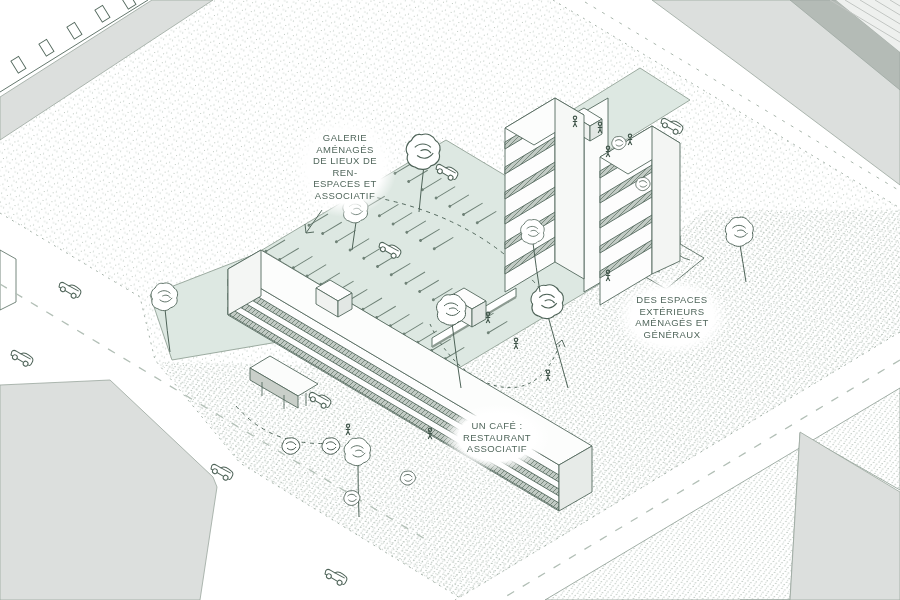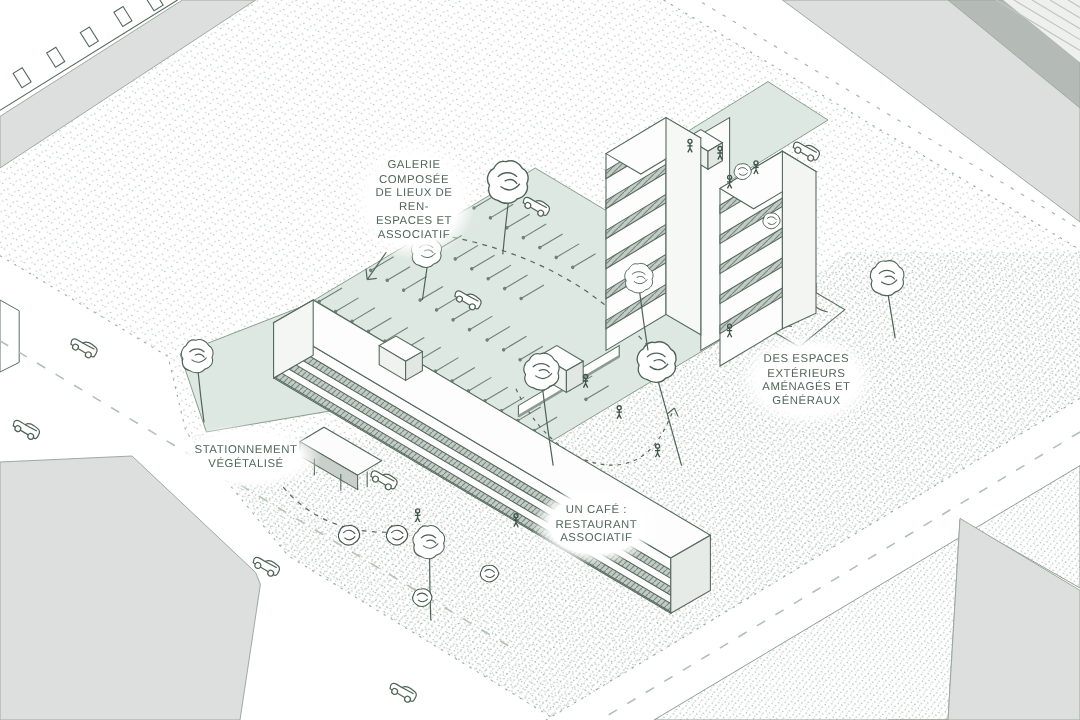--- a/index.html
+++ b/index.html
@@ -249,31 +249,27 @@
     <use href="#person" transform="translate(516,344)"></use>
     <use href="#person" transform="translate(548,376)"></use>
     <use href="#person" transform="translate(430,434)"></use>
     <use href="#person" transform="translate(348,430)"></use>
     <use href="#person" transform="translate(608,276)"></use>
   </g>
 </svg>
 
 <div class="bubble" style="left:345px;top:167px;">
   <span>GALERIE</span>
-  <span>COMPOSÉE</span>
+  <span>AMÉNAGÉS</span>
   <span>DE LIEUX DE</span>
   <span>REN-</span>
   <span>ESPACES ET</span>
   <span>ASSOCIATIF</span>
 </div>
 
-<div class="bubble" style="left:205px;top:381px;">
-  <span>STATIONNEMENT</span>
-  <span>VÉGÉTALISÉ</span>
-</div>
 
 <div class="bubble" style="left:497px;top:437px;">
   <span>UN CAFÉ :</span>
   <span>RESTAURANT</span>
   <span>ASSOCIATIF</span>
 </div>
 
 <div class="bubble" style="left:672px;top:317px;">
   <span>DES ESPACES</span>
   <span>EXTÉRIEURS</span>

